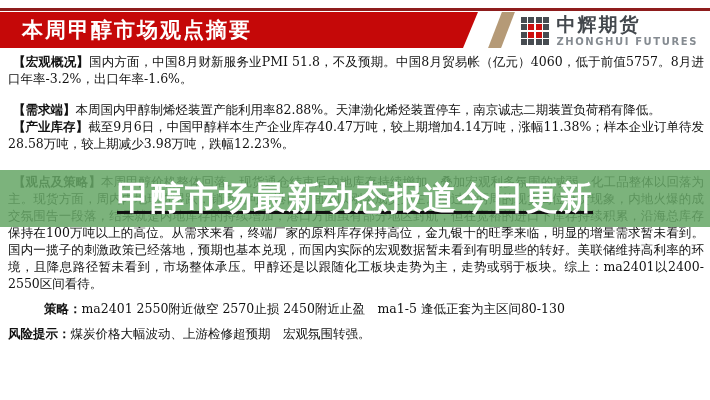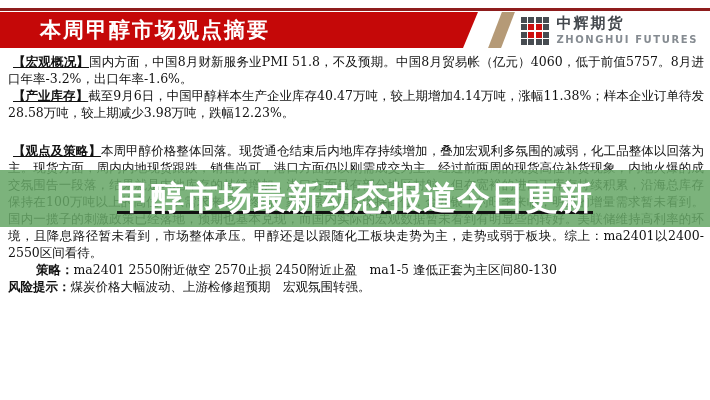--- a/index.html
+++ b/index.html
@@ -15,53 +15,53 @@
     background:#8e1d1d;
   }
   .banner{
     position:absolute;top:12px;left:0;width:478px;height:36px;
     background:#c50808;
     clip-path:polygon(0 0,100% 0,calc(100% - 15px) 100%,0 100%);
     display:flex;align-items:center;
   }
   .banner-title{
     color:#ffffff;font-size:21px;font-weight:bold;letter-spacing:2px;
-    padding-left:40px;white-space:nowrap;
+    padding-left:22px;white-space:nowrap;
   }
   .tan-stripe{
     position:absolute;top:12px;left:495px;width:13px;height:36px;
     background:#b59a77;transform:skewX(-21deg);
   }
   .logo{
     position:absolute;top:14px;right:12px;height:34px;
     display:flex;align-items:center;gap:7px;
     font-family:"DejaVu Sans","Liberation Sans",sans-serif;
   }
   .logo-grid{
     display:grid;grid-template-columns:repeat(4,6px);grid-template-rows:repeat(4,6px);
     gap:1.5px;
   }
   .logo-grid span{background:#474c51;}
   .logo-grid span.red{background:#cc1010;}
   .logo-names{display:flex;flex-direction:column;line-height:1;}
-  .logo-cn{font-size:15px;font-weight:700;color:#43484d;letter-spacing:2px;font-family:Liberation Mono, monospace;}
+  .logo-cn{font-size:19px;font-weight:700;color:#43484d;letter-spacing:2px;}
   .logo-en{font-size:10px;font-weight:700;color:#858b91;letter-spacing:1.6px;margin-top:3px;}
   
   .content{
     position:absolute;top:53px;left:0;width:710px;
     padding:0 6px 0 8px;box-sizing:border-box;
     font-size:12.5px;line-height:17px;
   }
   .sec{margin:0;text-align:justify;text-indent:5px;}
-  .sec b{font-weight:bold;text-decoration:underline;}
+  .sec b{font-weight:bold;}
   .m-top14{margin-top:14px;}
   .m-top10{margin-top:0;}
   .m-top24{margin-top:24px;}
   .m-top23{margin-top:21px;}
-  .strategy-line{margin:0;text-indent:28px;}
+  .strategy-line{margin:8px;text-indent:28px;}
   .risk-line{margin:0;}
   
   .overlay{
     position:absolute;top:170px;left:0;width:710px;height:57px;
     background:rgba(102,166,102,0.86);
     display:flex;align-items:center;justify-content:center;
     z-index:5;
     text-decoration:underline;
   }
   .overlay-headline{
@@ -100,20 +100,21 @@
       <span></span>
   </div>
   <div class="logo-names">
     <span class="logo-cn">中辉期货</span>
     <span class="logo-en">ZHONGHUI FUTURES</span>
   </div>
 </div>
 
 <div class="content">
   <p class="sec"><b>【宏观概况】</b><span>国内方面，中国8月财新服务业PMI 51.8，不及预期。中国8月贸易帐（亿元）4060，低于前值5757。8月进口年率-3.2%，出口年率-1.6%。</span></p>
+  <p class="sec m-top14"><b>【需求端】</b><span>本周国内甲醇制烯烃装置产能利用率82.88%。天津渤化烯烃装置停车，南京诚志二期装置负荷稍有降低。</span></p>
   <p class="sec m-top10"><b>【产业库存】</b><span>截至9月6日，中国甲醇样本生产企业库存40.47万吨，较上期增加4.14万吨，涨幅11.38%；样本企业订单待发28.58万吨，较上期减少3.98万吨，跌幅12.23%。</span></p>
   <p class="sec m-top23"><b>【观点及策略】</b><span>本周甲醇价格整体回落。现货通仓结束后内地库存持续增加，叠加宏观利多氛围的减弱，化工品整体以回落为主。现货方面，周内内地现货跟跌，销售尚可，港口方面仍以刚需成交为主。经过前两周的现货高位补货现象，内地火爆的成交氛围告一段落，结果就是内地库存的持续增加，港口方面虽有部分地区封航，但在宽裕的进口下库存持续积累，沿海总库存保持在100万吨以上的高位。从需求来看，终端厂家的原料库存保持高位，金九银十的旺季来临，明显的增量需求暂未看到。国内一揽子的刺激政策已经落地，预期也基本兑现，而国内实际的宏观数据暂未看到有明显些的转好。美联储维持高利率的环境，且降息路径暂未看到，市场整体承压。甲醇还是以跟随化工板块走势为主，走势或弱于板块。综上：ma2401以2400-2550区间看待。</span></p>
   <p class="strategy-line"><b>策略：</b><span>ma2401 2550附近做空 2570止损 2450附近止盈　ma1-5 逢低正套为主区间80-130</span></p>
   <p class="risk-line"><b>风险提示：</b><span>煤炭价格大幅波动、上游检修超预期　宏观氛围转强。</span></p>
 </div>
 
 <div class="overlay">
   <span class="overlay-headline">甲醇市场最新动态报道今日更新</span>
 </div>
 

